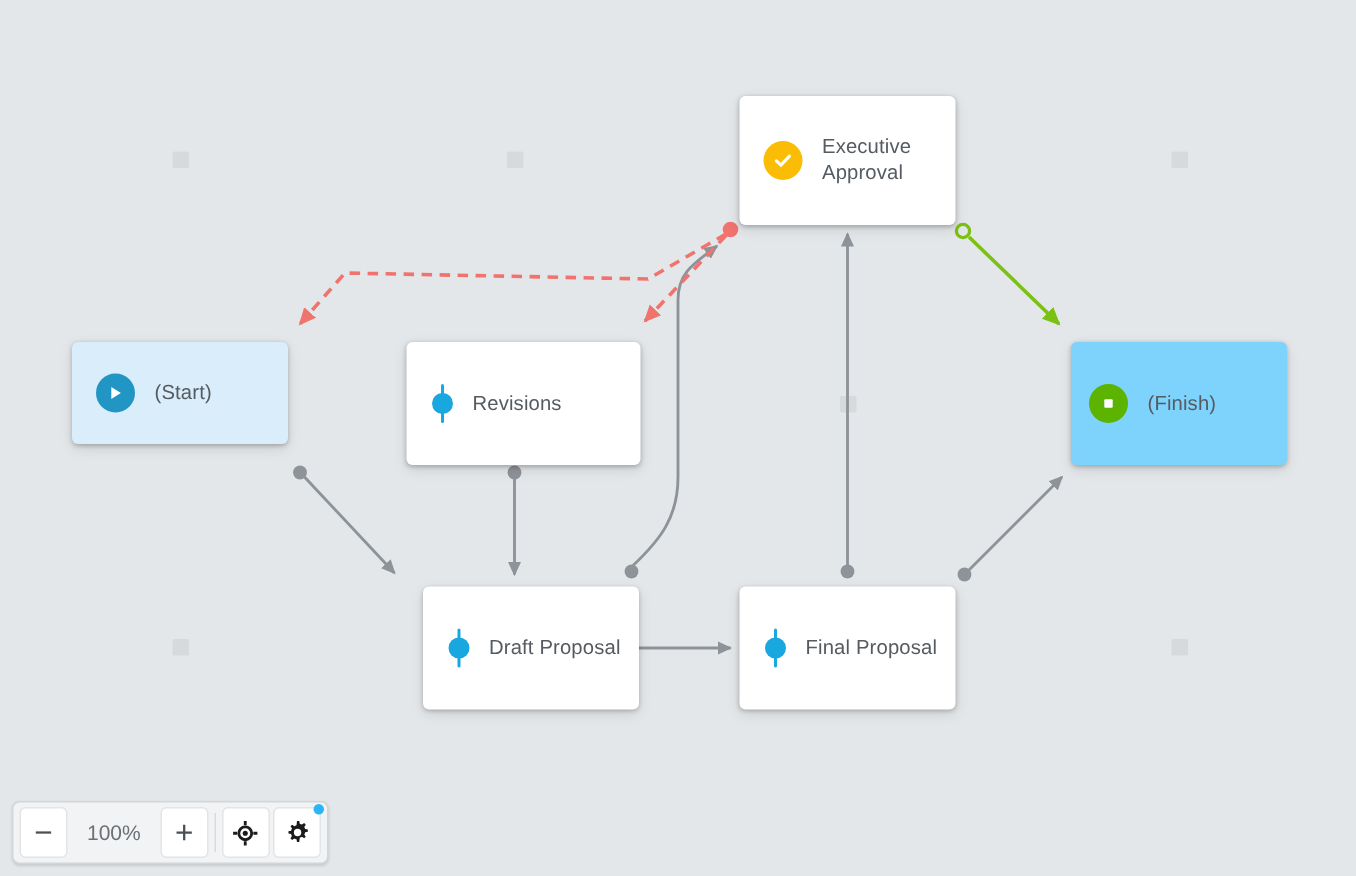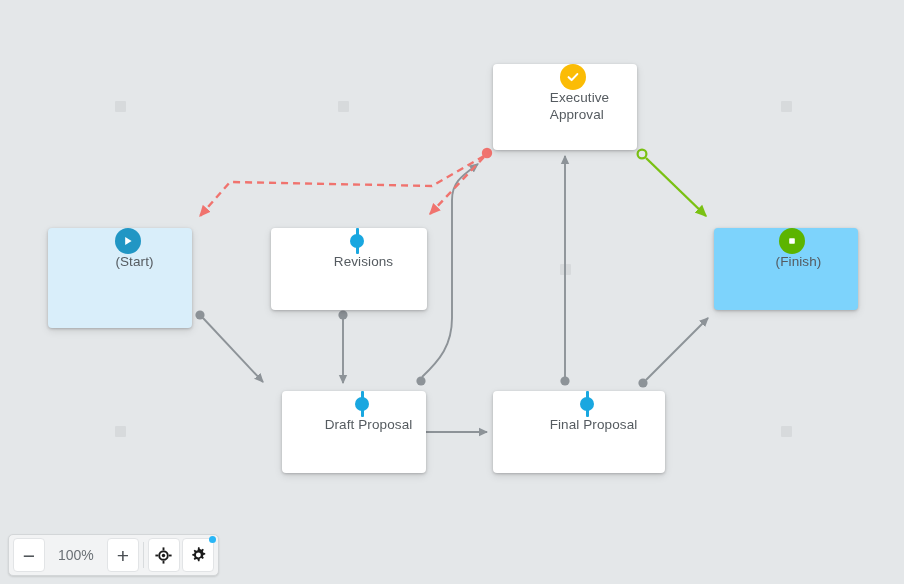--- a/index.html
+++ b/index.html
@@ -29,21 +29,20 @@
     border-radius: 1px;
   }
   .node {
     position: absolute;
     display: flex;
     align-items: center;
     border-radius: 4px;
     background: #ffffff;
     box-shadow: 0 1px 3px rgba(0,0,0,0.22), 0 3px 9px rgba(0,0,0,0.10);
     padding-left: 16px;
-    flex-direction: column;
   }
   .node-label {
     font-size: 13.5px;
     color: #555b60;
     line-height: 1.25;
     margin-left: 13px;
     white-space: pre-line;
     letter-spacing: 0.1px;
   }
   .node.start { background: #d9eefa; }
@@ -203,21 +202,21 @@
     <g>
       <path d="M 484 157 L 430 214" fill="none" stroke="#f0736e" stroke-width="2.4" stroke-dasharray="7 5" stroke-linecap="butt" marker-end="url(#ah-red)"></path>
     </g>
 
     <g>
       <circle cx="642" cy="154" r="4.4" fill="none" stroke="#7ac113" stroke-width="2.2"></circle>
       <line x1="646" y1="158" x2="706" y2="216" stroke="#7ac113" stroke-width="2.4" marker-end="url(#ah-green)"></line>
     </g>
   </svg>
 
-  <div class="node start" style="left:48px;top:228px;width:144px;height:100px">
+  <div class="node start" style="left:48px;top:228px;width:144px;height:68px">
     <span class="icon-circle start-ic">
       <svg width="12" height="12" viewBox="0 0 12 12">
           <path d="M3.2 2 L9.6 6 L3.2 10 z" fill="#ffffff"></path>
         </svg>
     </span>
     <span class="node-label">(Start)</span>
   </div>
 
   <div class="node" style="left:271px;top:228px;width:156px;height:82px">
     <span class="icon-task">
@@ -247,21 +246,21 @@
   </div>
 
   <div class="node" style="left:282px;top:391px;width:144px;height:82px">
     <span class="icon-task">
       <span class="stem"></span>
         <span class="knob"></span>
     </span>
     <span class="node-label">Draft Proposal</span>
   </div>
 
-  <div class="node" style="left:493px;top:391px;width:172px;height:82px">
+  <div class="node" style="left:493px;top:391px;width:144px;height:82px">
     <span class="icon-task">
       <span class="stem"></span>
         <span class="knob"></span>
     </span>
     <span class="node-label">Final Proposal</span>
   </div>
 
   <div id="toolbar">
     <div class="tb-group">
       <div class="tb-btn">

